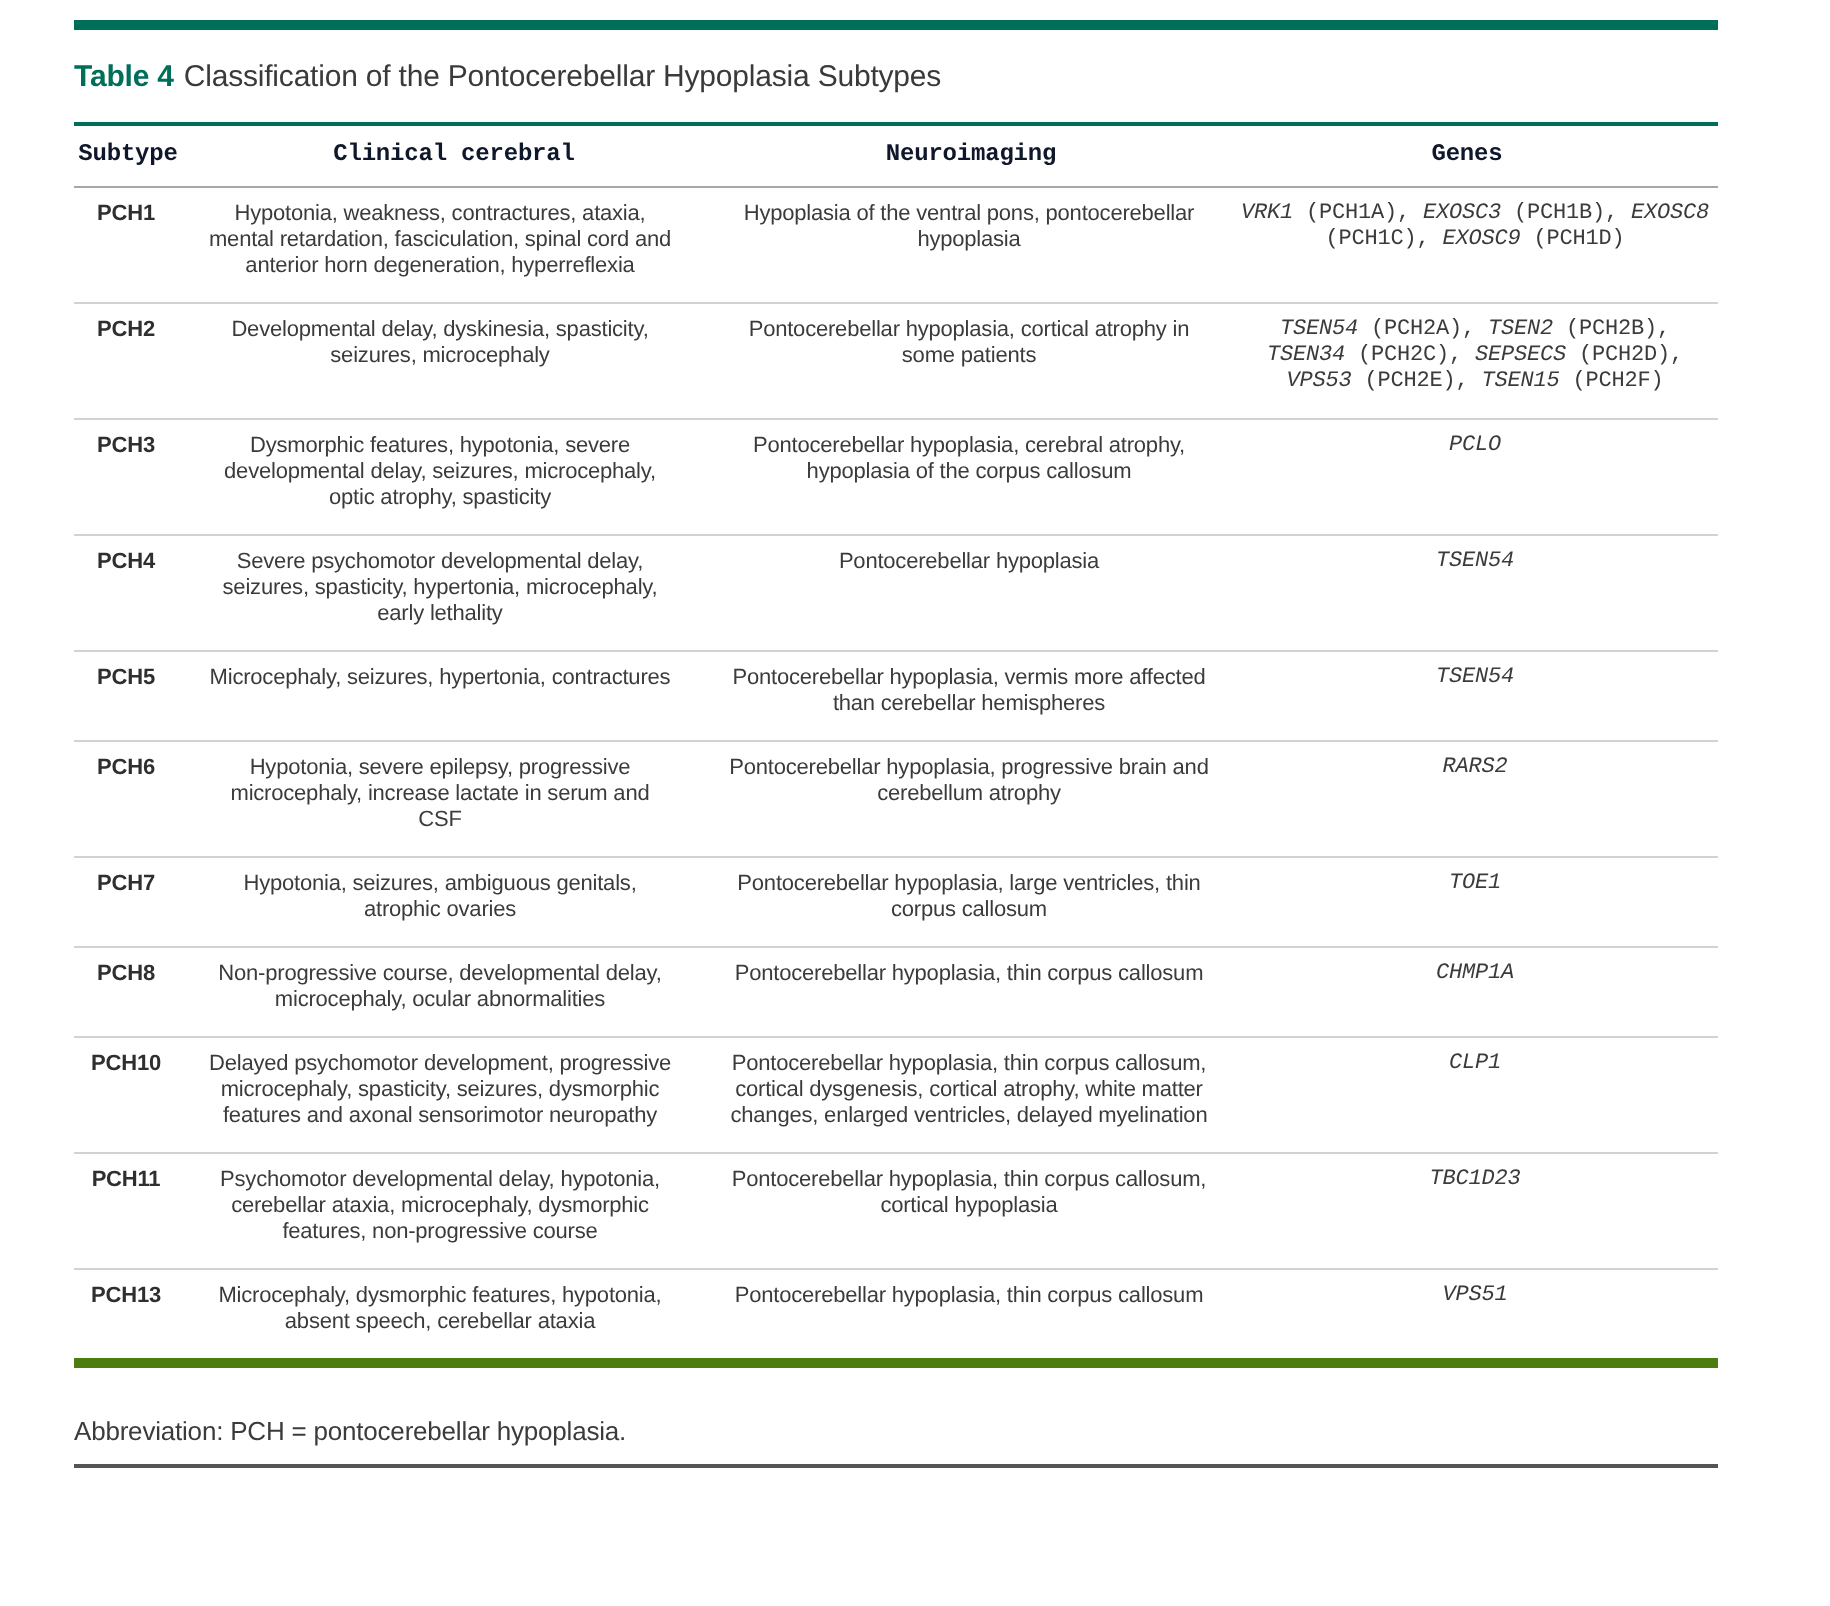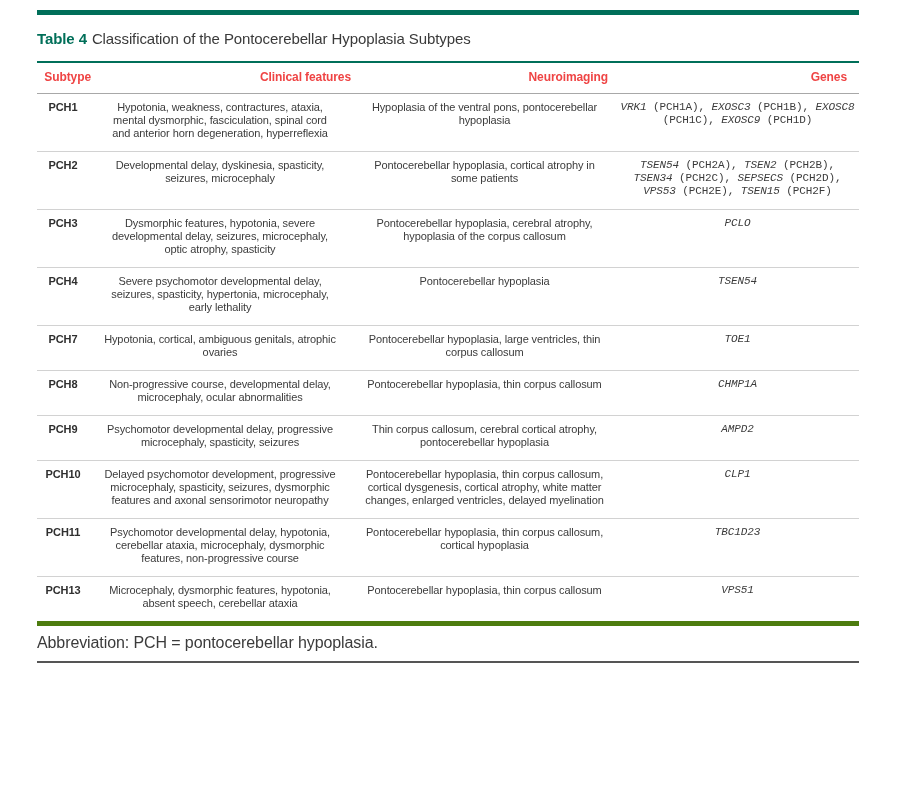--- a/index.html
+++ b/index.html
@@ -50,26 +50,27 @@
   col.c-subtype { width: 66px; }
   col.c-clinical { width: 260px; }
   col.c-neuro { width: 257px; }
   col.c-genes { width: 239px; }
 
   thead tr {
     border-top: 2px solid #006F59;
     border-bottom: 1px solid #a8a8a8;
   }
   th {
-    text-align: right;
+    text-align: center;
     vertical-align: top;
     font-size: 12px;
     font-weight: bold;
-    color: #ef4444;
+    color: #0f172a;
     padding: 8px 12px 9px 0;
+    font-family: Liberation Mono, monospace;
   }
   tbody tr {
     border-bottom: 1px solid #d2d2d2;
   }
   tbody tr:last-child {
     border-bottom: 5px solid #4d7c0f;
   }
   td {
     vertical-align: top;
     text-align: center;
@@ -80,22 +81,22 @@
     font-weight: bold;
     color: #2f2f2f;
   }
   td.clinical { padding-right: 26px; }
   td.neuro { padding-right: 14px; }
   td.genes { padding-right: 4px; font-family: Liberation Mono, monospace; }
   td.genes i {
     font-style: italic;
   }
   .footnote {
-    margin-top: 8px;
-    font-size: 16px;
+    margin-top: 24px;
+    font-size: 13px;
     letter-spacing: -0.1px;
     color: #3b3b3b;
   }
   .bottom-rule {
     margin-top: 9px;
     width: 822px;
     border-top: 2px solid #555555;
   }
 </style>
 </head>
@@ -113,29 +114,29 @@
     <table class="pch">
       <colgroup>
         <col class="c-subtype">
         <col class="c-clinical">
         <col class="c-neuro">
         <col class="c-genes">
       </colgroup>
       <thead>
         <tr>
           <th>Subtype</th>
-          <th>Clinical features</th>
+          <th>Clinical cerebral</th>
           <th>Neuroimaging</th>
           <th>Genes</th>
         </tr>
       </thead>
       <tbody>
           <tr>
             <td class="subtype">PCH1</td>
-            <td class="clinical">Hypotonia, weakness, contractures, ataxia, mental dysmorphic, fasciculation, spinal cord and anterior horn degeneration, hyperreflexia</td>
+            <td class="clinical">Hypotonia, weakness, contractures, ataxia, mental retardation, fasciculation, spinal cord and anterior horn degeneration, hyperreflexia</td>
             <td class="neuro">Hypoplasia of the ventral pons, pontocerebellar hypoplasia</td>
             <td class="genes"><i>VRK1</i> (PCH1A), <i>EXOSC3</i> (PCH1B), <i>EXOSC8</i> (PCH1C), <i>EXOSC9</i> (PCH1D)</td>
           </tr>
           <tr>
             <td class="subtype">PCH2</td>
             <td class="clinical">Developmental delay, dyskinesia, spasticity, seizures, microcephaly</td>
             <td class="neuro">Pontocerebellar hypoplasia, cortical atrophy in some patients</td>
             <td class="genes"><i>TSEN54</i> (PCH2A), <i>TSEN2</i> (PCH2B), <i>TSEN34</i> (PCH2C), <i>SEPSECS</i> (PCH2D), <i>VPS53</i> (PCH2E), <i>TSEN15</i> (PCH2F)</td>
           </tr>
           <tr>
@@ -144,38 +145,44 @@
             <td class="neuro">Pontocerebellar hypoplasia, cerebral atrophy, hypoplasia of the corpus callosum</td>
             <td class="genes"><i>PCLO</i></td>
           </tr>
           <tr>
             <td class="subtype">PCH4</td>
             <td class="clinical">Severe psychomotor developmental delay, seizures, spasticity, hypertonia, microcephaly, early lethality</td>
             <td class="neuro">Pontocerebellar hypoplasia</td>
             <td class="genes"><i>TSEN54</i></td>
           </tr>
           <tr>
+            <td class="subtype">PCH5</td>
+            <td class="clinical">Microcephaly, seizures, hypertonia, contractures</td>
+            <td class="neuro">Pontocerebellar hypoplasia, vermis more affected than cerebellar hemispheres</td>
+            <td class="genes"><i>TSEN54</i></td>
+          </tr>
+          <tr>
+            <td class="subtype">PCH6</td>
+            <td class="clinical">Hypotonia, severe epilepsy, progressive microcephaly, increase lactate in serum and CSF</td>
+            <td class="neuro">Pontocerebellar hypoplasia, progressive brain and cerebellum atrophy</td>
+            <td class="genes"><i>RARS2</i></td>
+          </tr>
+          <tr>
             <td class="subtype">PCH7</td>
-            <td class="clinical">Hypotonia, cortical, ambiguous genitals, atrophic ovaries</td>
+            <td class="clinical">Hypotonia, seizures, ambiguous genitals, atrophic ovaries</td>
             <td class="neuro">Pontocerebellar hypoplasia, large ventricles, thin corpus callosum</td>
             <td class="genes"><i>TOE1</i></td>
           </tr>
           <tr>
             <td class="subtype">PCH8</td>
             <td class="clinical">Non-progressive course, developmental delay, microcephaly, ocular abnormalities</td>
             <td class="neuro">Pontocerebellar hypoplasia, thin corpus callosum</td>
             <td class="genes"><i>CHMP1A</i></td>
           </tr>
           <tr>
-            <td class="subtype">PCH9</td>
-            <td class="clinical">Psychomotor developmental delay, progressive microcephaly, spasticity, seizures</td>
-            <td class="neuro">Thin corpus callosum, cerebral cortical atrophy, pontocerebellar hypoplasia</td>
-            <td class="genes"><i>AMPD2</i></td>
-          </tr>
-          <tr>
             <td class="subtype">PCH10</td>
             <td class="clinical">Delayed psychomotor development, progressive microcephaly, spasticity, seizures, dysmorphic features and axonal sensorimotor neuropathy</td>
             <td class="neuro">Pontocerebellar hypoplasia, thin corpus callosum, cortical dysgenesis, cortical atrophy, white matter changes, enlarged ventricles, delayed myelination</td>
             <td class="genes"><i>CLP1</i></td>
           </tr>
           <tr>
             <td class="subtype">PCH11</td>
             <td class="clinical">Psychomotor developmental delay, hypotonia, cerebellar ataxia, microcephaly, dysmorphic features, non-progressive course</td>
             <td class="neuro">Pontocerebellar hypoplasia, thin corpus callosum, cortical hypoplasia</td>
             <td class="genes"><i>TBC1D23</i></td>

